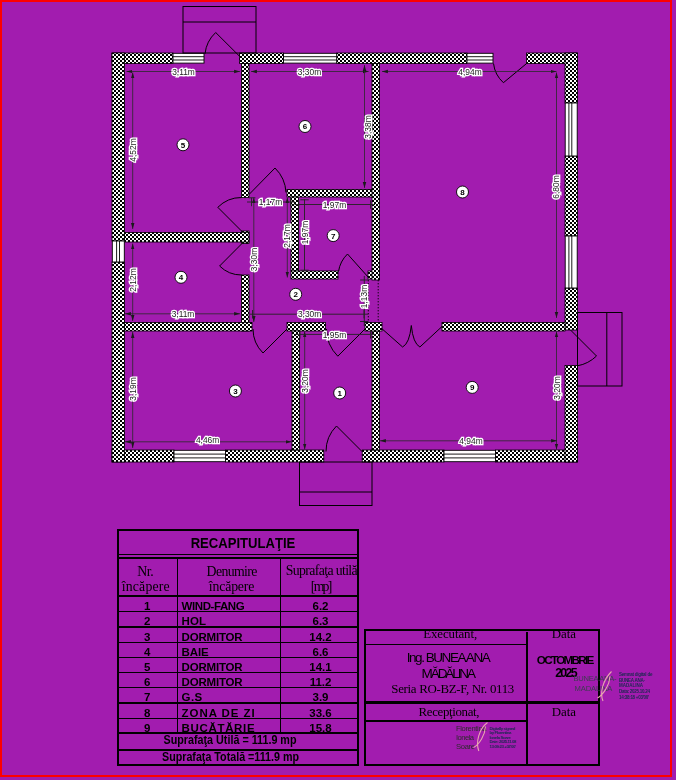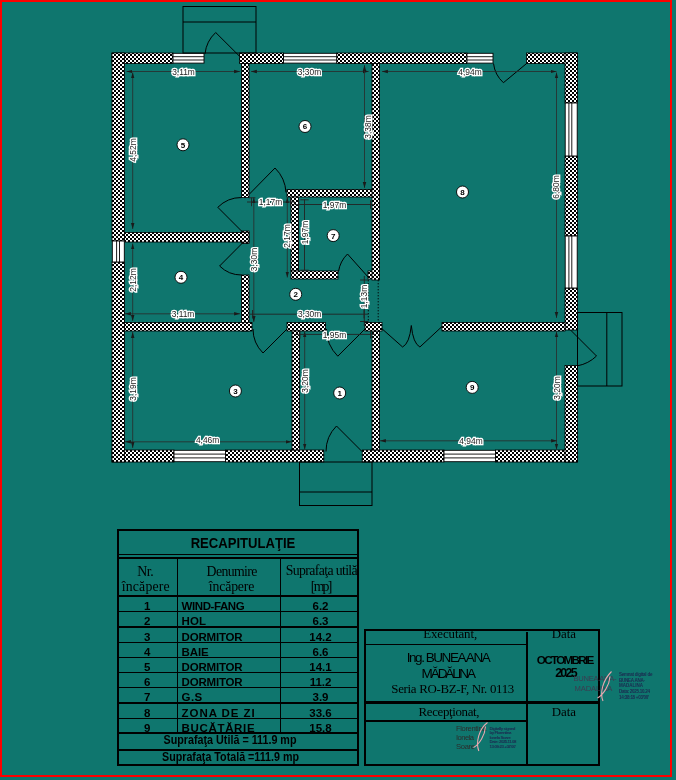--- a/index.html
+++ b/index.html
@@ -1,17 +1,17 @@
 <!DOCTYPE html>
 <html><head>
 <meta charset="utf-8">
 <style>
 html,body{margin:0;padding:0;background:#fff;width:676px;height:780px;overflow:hidden;
 font-family:"Liberation Sans",sans-serif;}
-#page{position:absolute;left:0;top:0;width:676px;height:780px;background:#0f766e;}
+#page{position:absolute;left:0;top:0;width:676px;height:780px;background:#a21caf;}
 .abs{position:absolute;}
 .ln{position:absolute;background:#000;}
 </style>
 </head>
 <body>
 <div id="page">
 
 <div class="abs" style="left:0;top:0;width:668px;height:773px;border:2px solid #fe0000;"></div>
 
 <svg id="plan" class="abs" style="left:0;top:0" width="676" height="520" viewBox="0 0 676 520">

